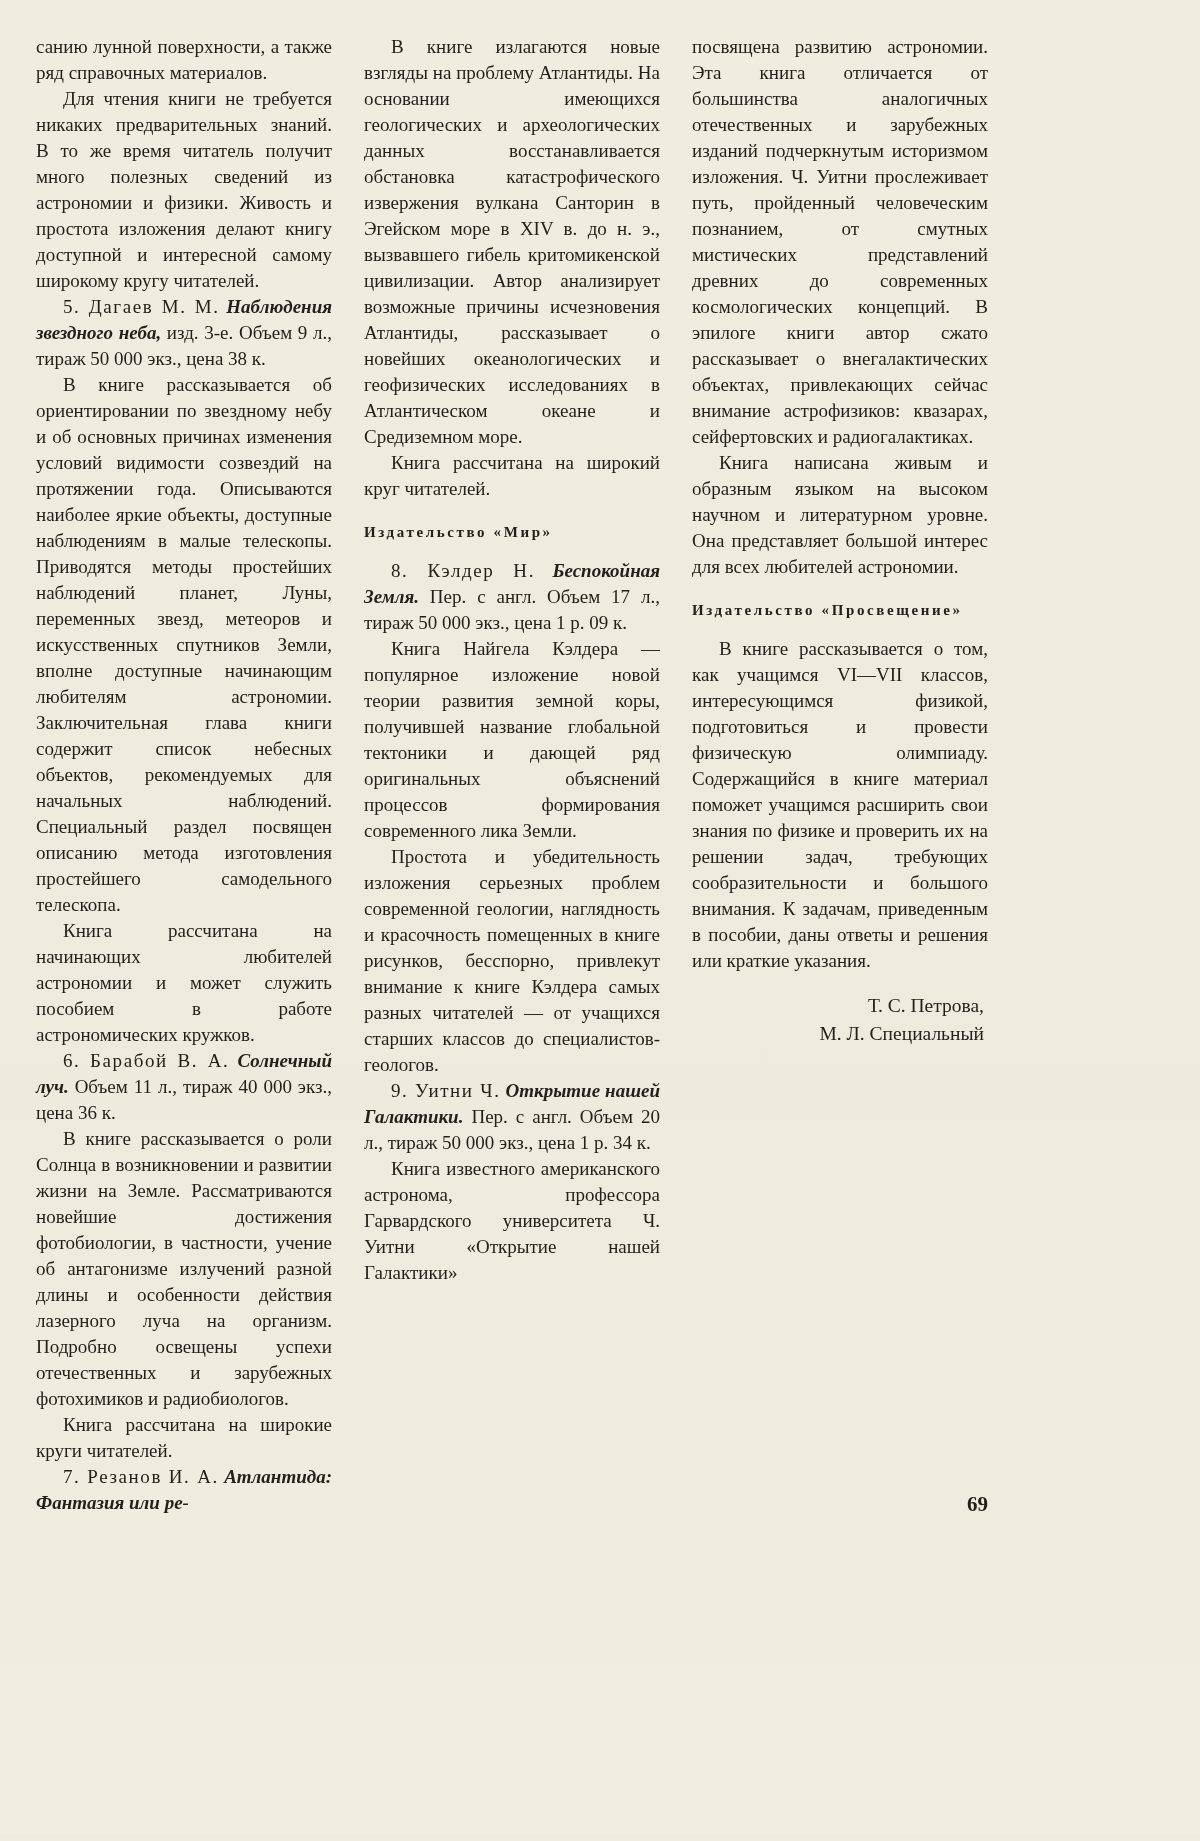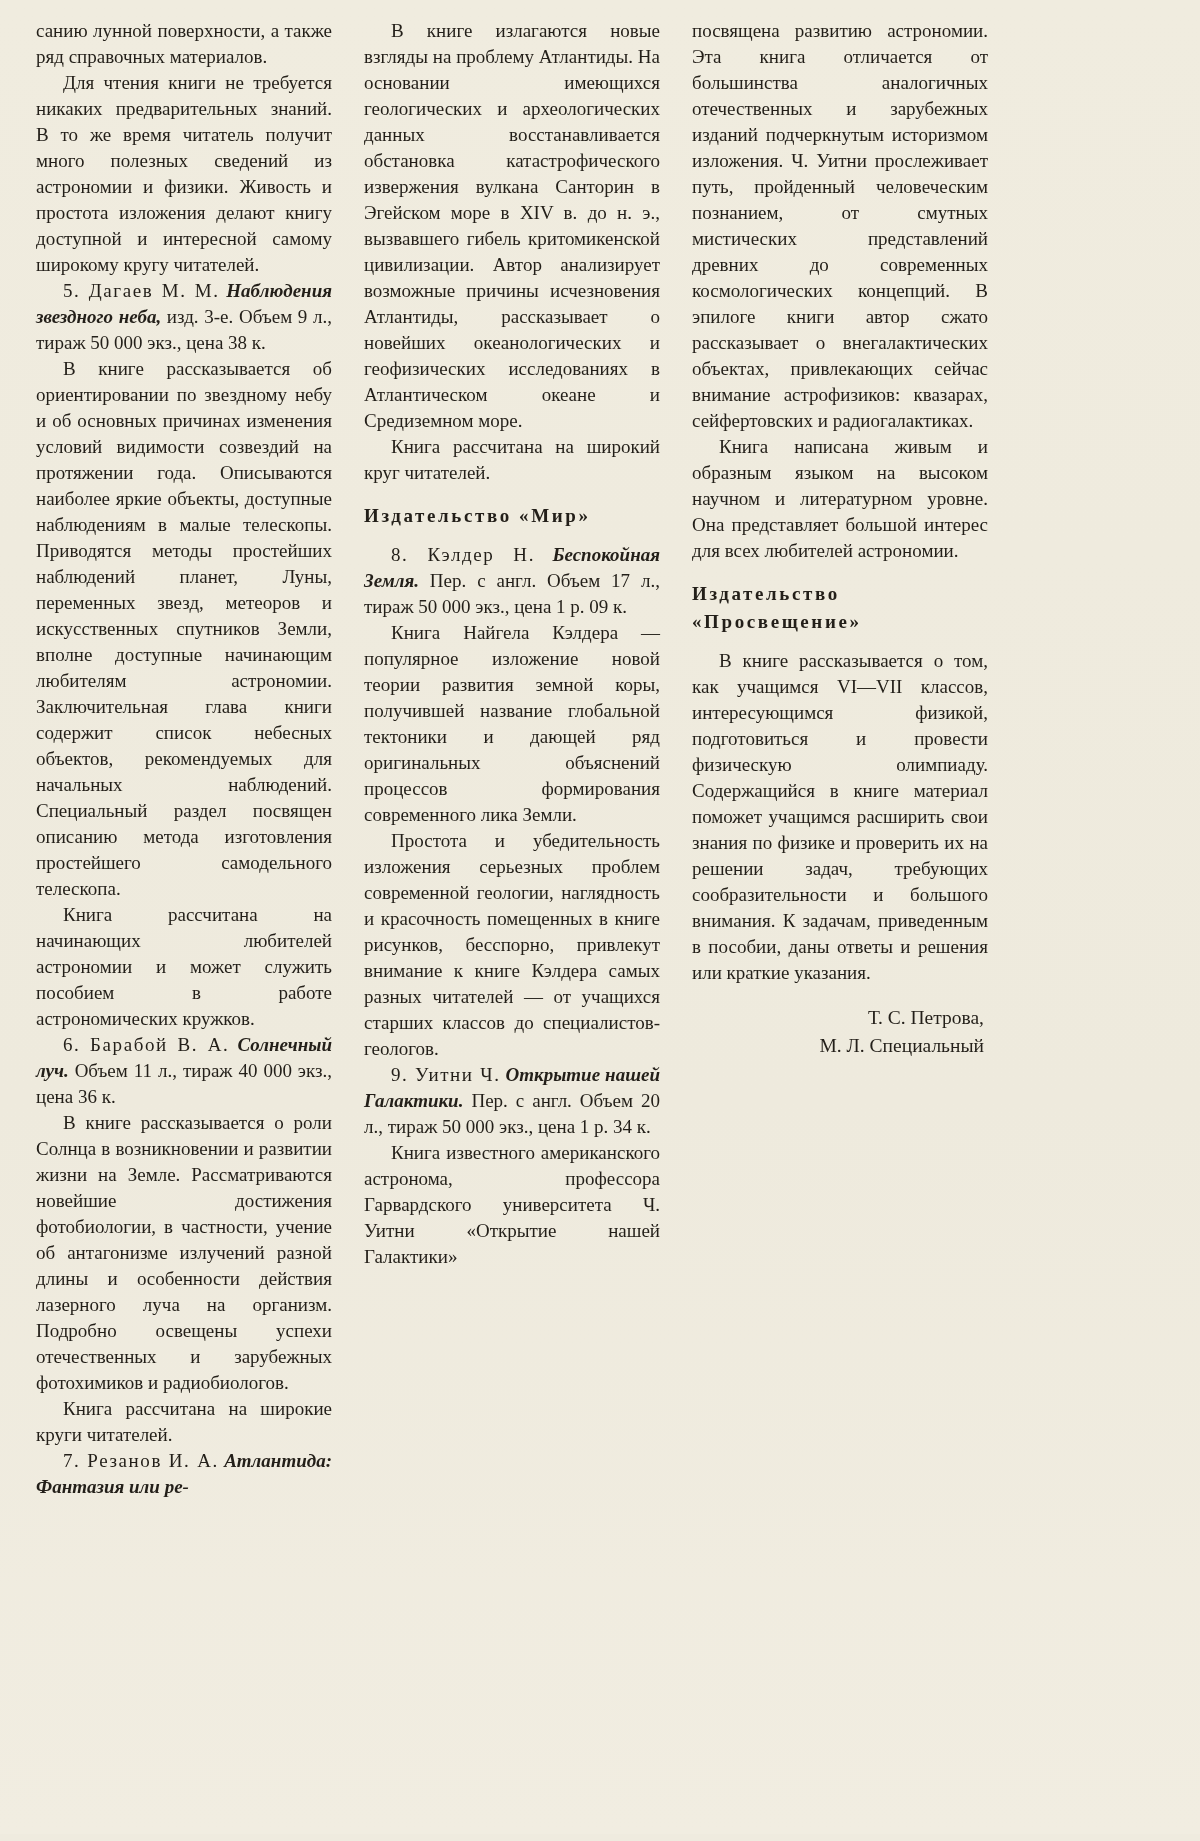--- a/index.html
+++ b/index.html
@@ -6,40 +6,40 @@
   html, body { width: 1200px; height: 1841px; }
   body {
     background: #efebdf;
     font-family: "Liberation Serif", "DejaVu Serif", serif;
     color: #231f19;
   }
   .page {
     position: relative;
     width: 1200px;
     height: 1834px;
-    padding: 18px 0 0 36px;
+    padding: 34px 0 0 36px;
     background: linear-gradient(180deg, #f0ecdf 0%, #eeeadd 60%, #f1ede1 100%);
     overflow: hidden;
   }
   .columns { display: flex; gap: 32px; width: 952px; }
   .col {
     width: 296px;
     flex: 0 0 296px;
     font-size: 19px;
     line-height: 26px;
     text-align: justify;
     hyphens: auto;
     -webkit-hyphens: auto;
   }
   .para { text-indent: 27px; }
   .noindent { text-indent: 0; }
   .lead { letter-spacing: 1.6px; }
   .title { font-style: italic; font-weight: bold; }
   .pub-heading {
-    font-size: 19px;
+    font-size: 15px;
     font-weight: bold;
     letter-spacing: 2.6px;
     line-height: 28px;
     margin: 16px 0 12px 0;
     text-align: left;
   }
   .signature {
     font-size: 19.5px;
     line-height: 28px;
     text-align: right;
@@ -86,13 +86,14 @@
         <p class="para noindent">посвящена развитию астрономии. Эта книга отличается от большинства аналогичных отечественных и зарубежных изданий подчеркнутым историзмом изложения. Ч. Уитни прослеживает путь, пройденный человеческим познанием, от смутных мистических представлений древних до современных космологических концепций. В эпилоге книги автор сжато рассказывает о внегалактических объектах, привлекающих сейчас внимание астрофизиков: квазарах, сейфертовских и радиогалактиках.</p>
         <p class="para">Книга написана живым и образным языком на высоком научном и литературном уровне. Она представляет большой интерес для всех любителей астрономии.</p>
         <h3 class="pub-heading">Издательство «Просвещение»</h3>
         <p class="para">В книге рассказывается о том, как учащимся VI—VII классов, интересующимся физикой, подготовиться и провести физическую олимпиаду. Содержащийся в книге материал поможет учащимся расширить свои знания по физике и проверить их на решении задач, требующих сообразительности и большого внимания. К задачам, приведенным в пособии, даны ответы и решения или краткие указания.</p>
         <div class="signature">
           <div>Т. С. Петрова,</div>
           <div>М. Л. Специальный</div>
         </div>
       </div>
   </div>
+  <div class="page-number">69</div>
 </div>
 
 </body></html>

